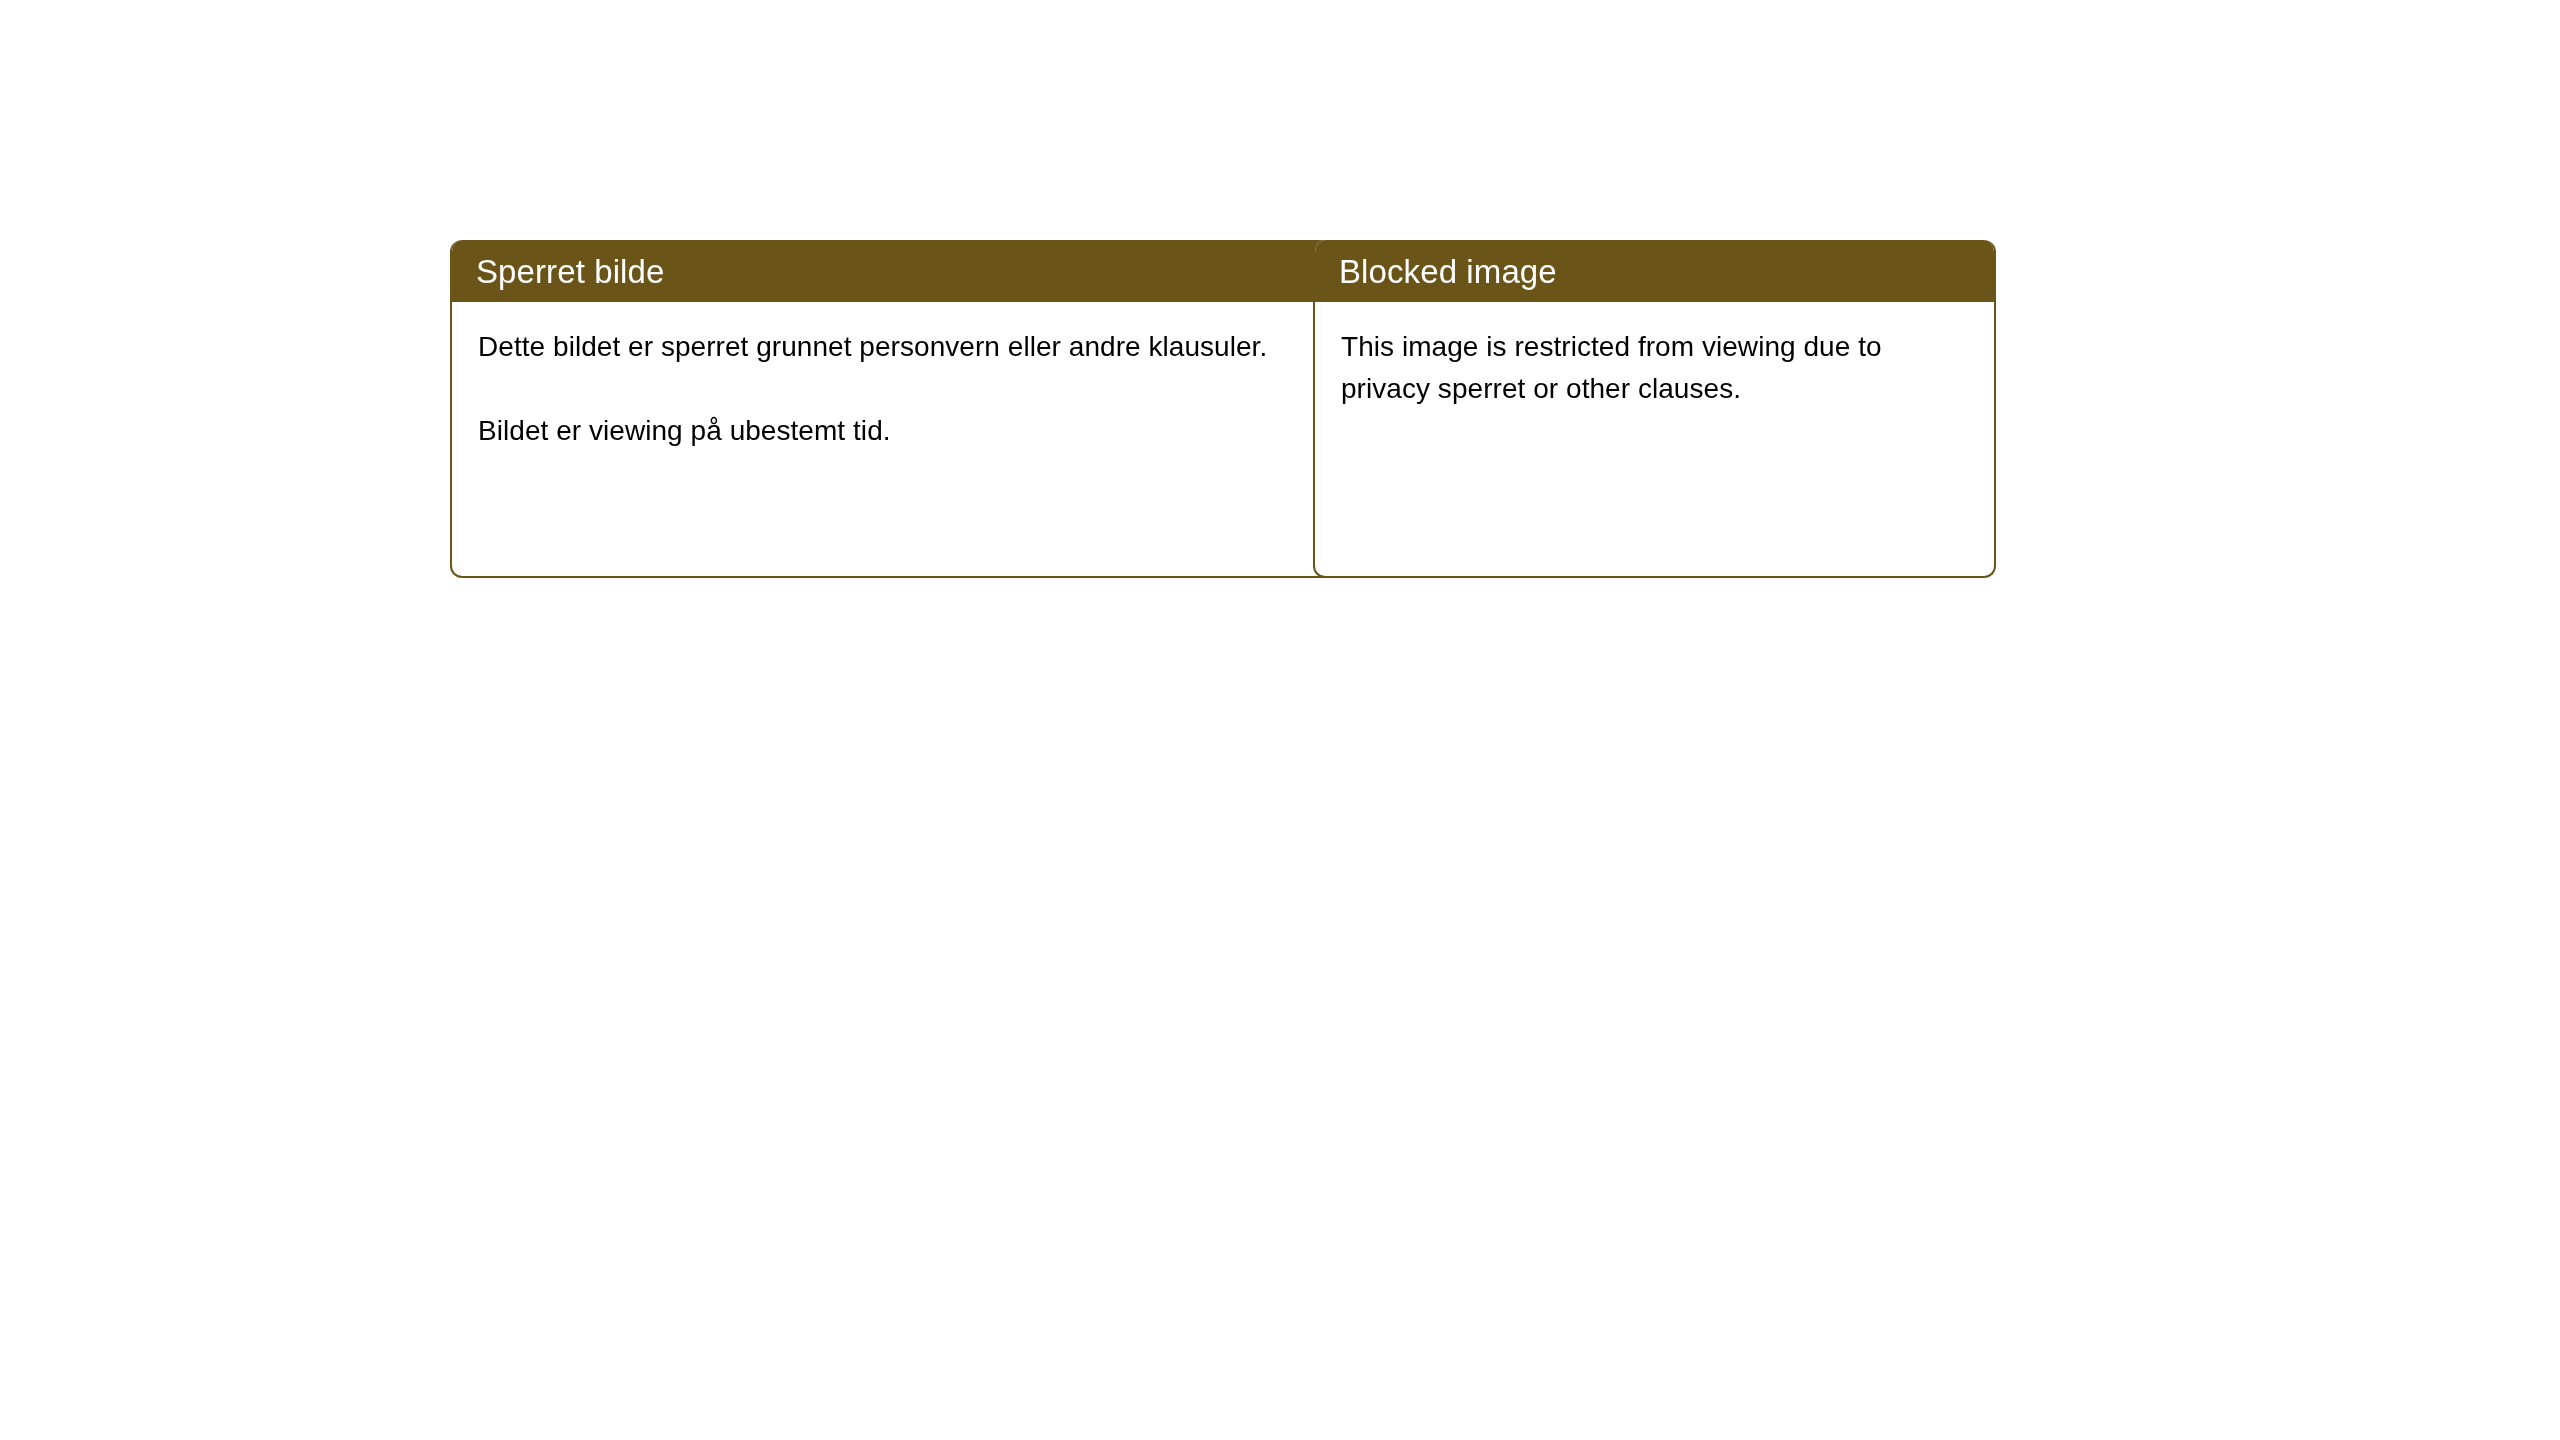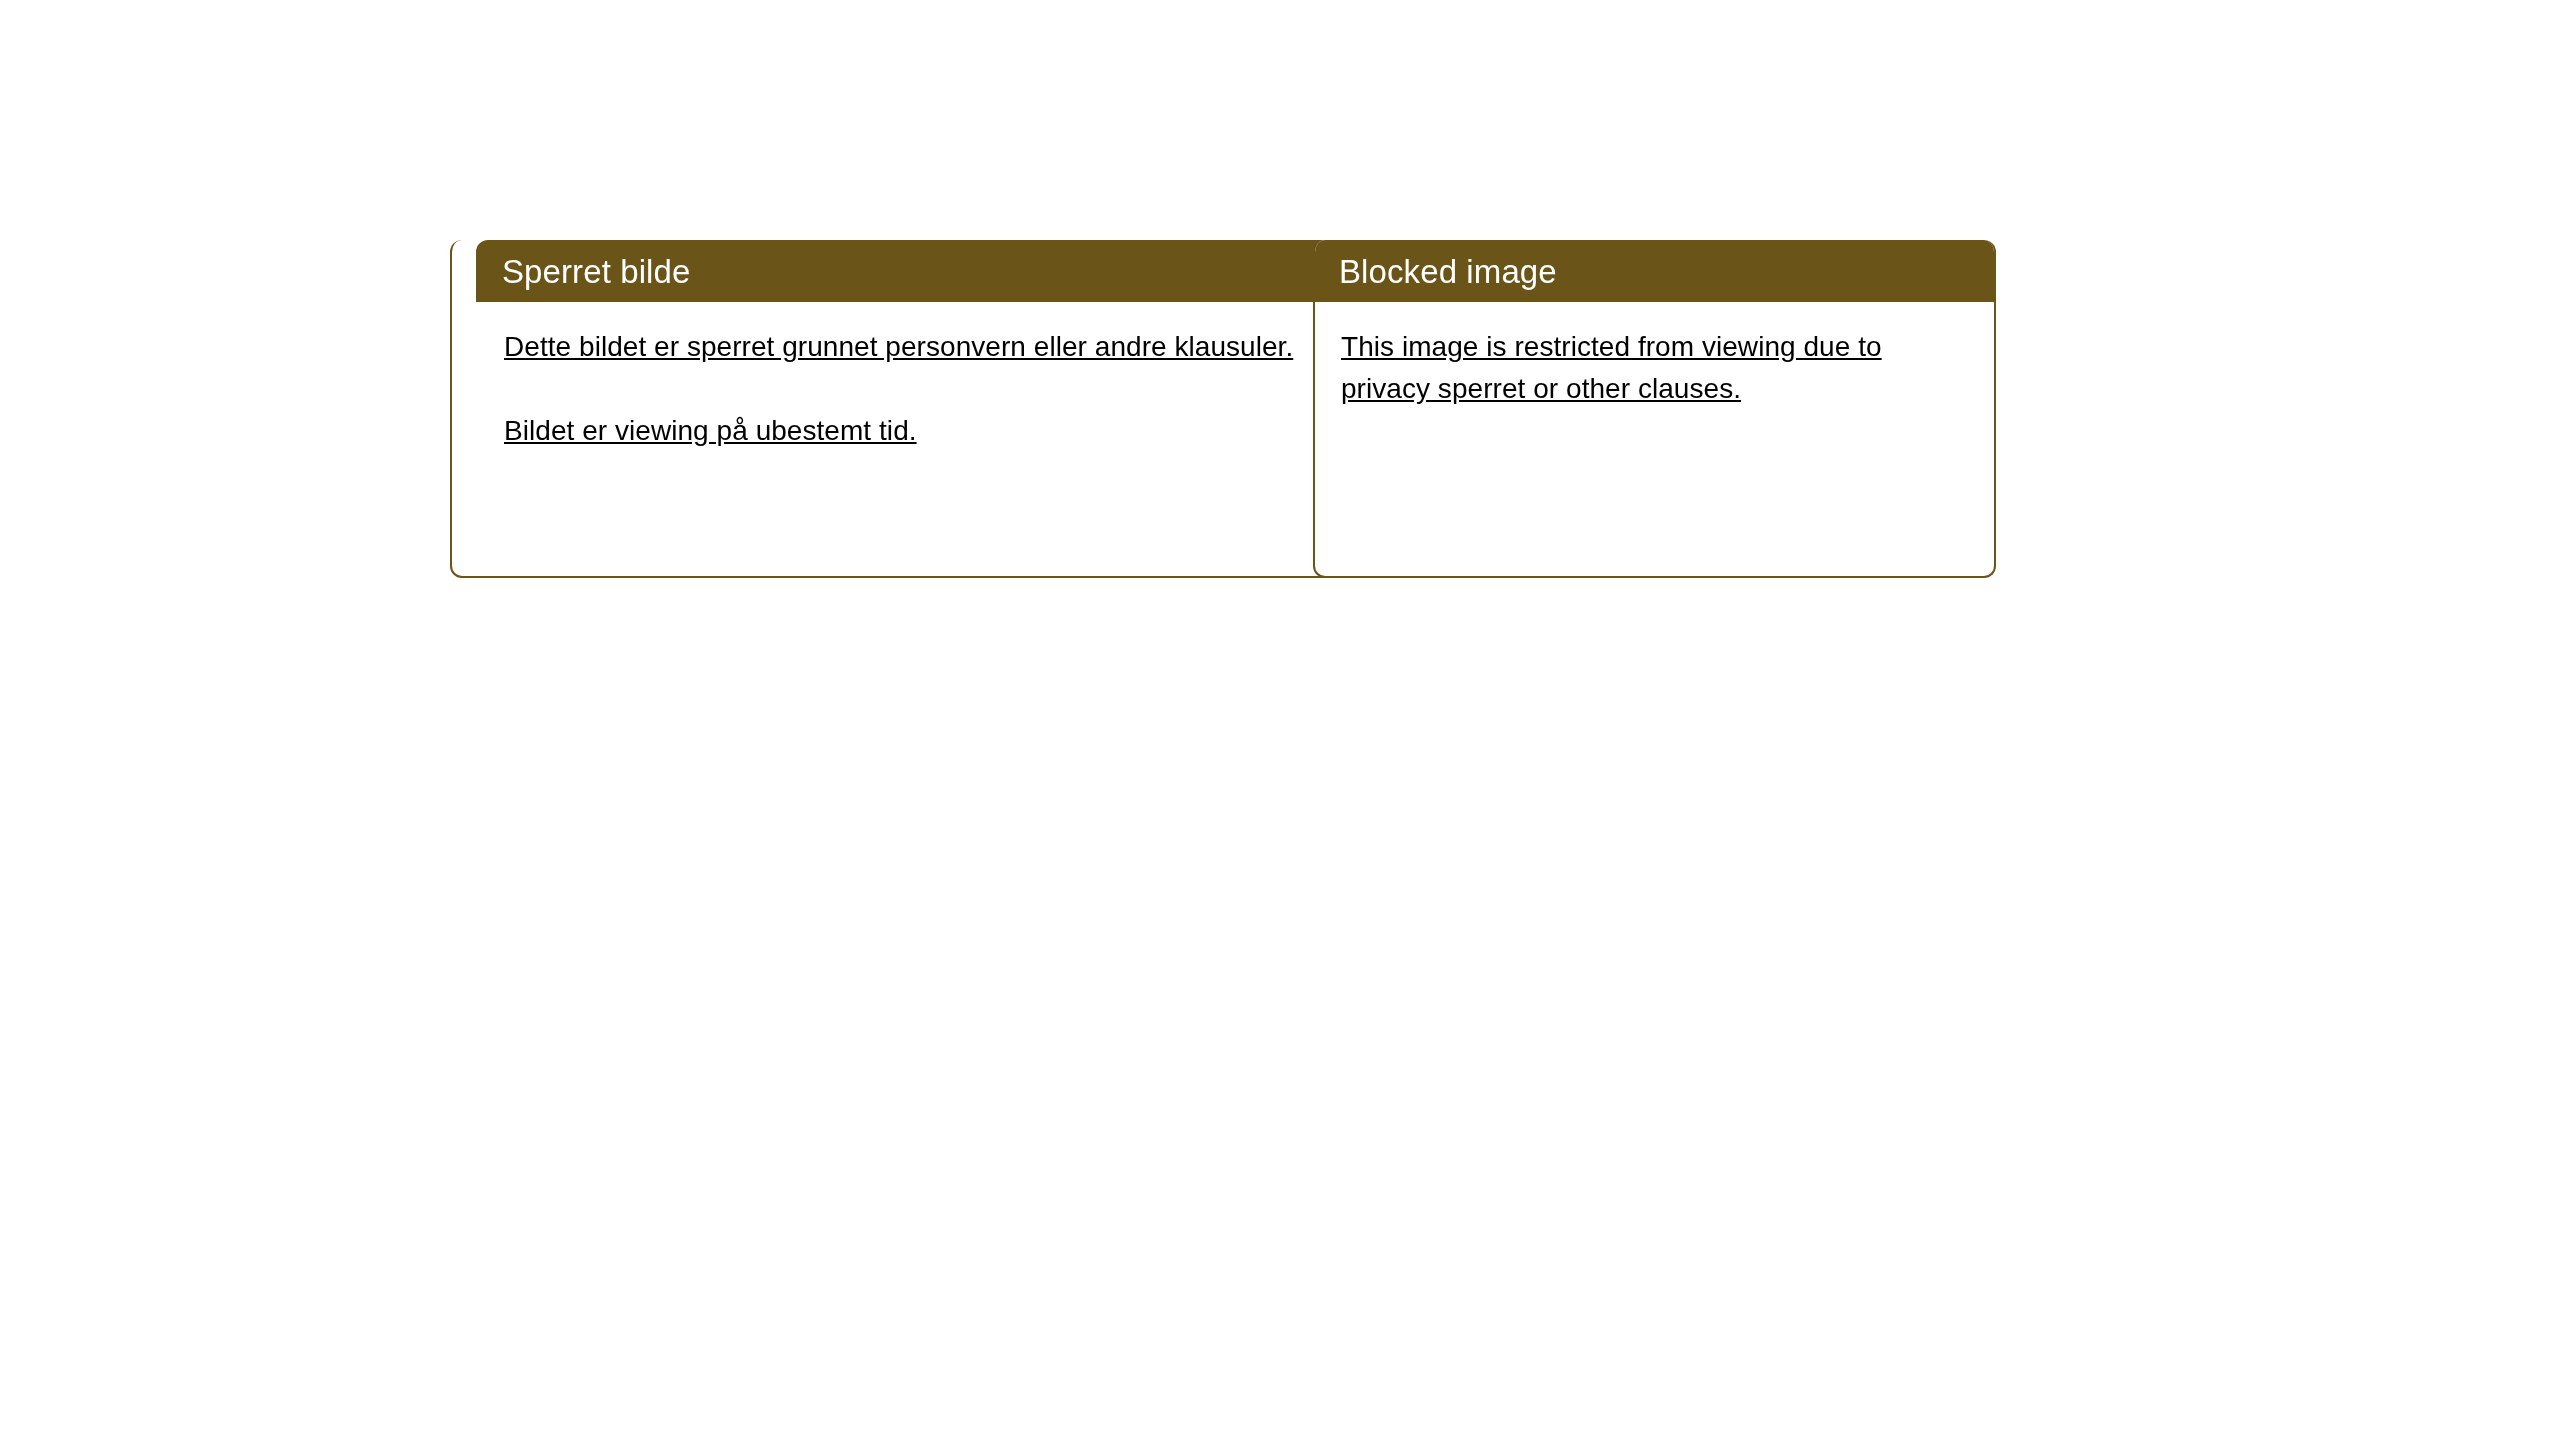--- a/index.html
+++ b/index.html
@@ -30,21 +30,21 @@
     box-sizing: border-box;
     top: 240px;
     height: 338px;
     border-radius: 12px;
     background: #ffffff;
     overflow: hidden;
     border: 2px solid #6b5418;
     border-top: none;
   }
 
-  .card.card-left  { left: 450px;  width: 958px; padding-left: 26px; }
+  .card.card-left  { left: 450px;  width: 958px; }
   .card.card-right { left: 1313px; width: 683px; }
 
   .card-header {
     box-sizing: border-box;
     height: 62px;
     margin: -0px -2px 0 -2px;
     background: #6b5418;
     border-radius: 12px 12px 0 0;
     display: flex;
     align-items: center;
@@ -56,21 +56,20 @@
     font-size: 33px;
     font-weight: 400;
     letter-spacing: 0.1px;
     line-height: 1;
     white-space: nowrap;
   }
 
   .card-body {
     box-sizing: border-box;
     padding: 24px 26px 0 26px;
-    text-decoration: underline;
   }
 
   .card-paragraph {
     color: #000000;
     font-size: 28px;
     font-weight: 400;
     line-height: 42px;
     margin: 0;
     letter-spacing: 0.05px;
   }

